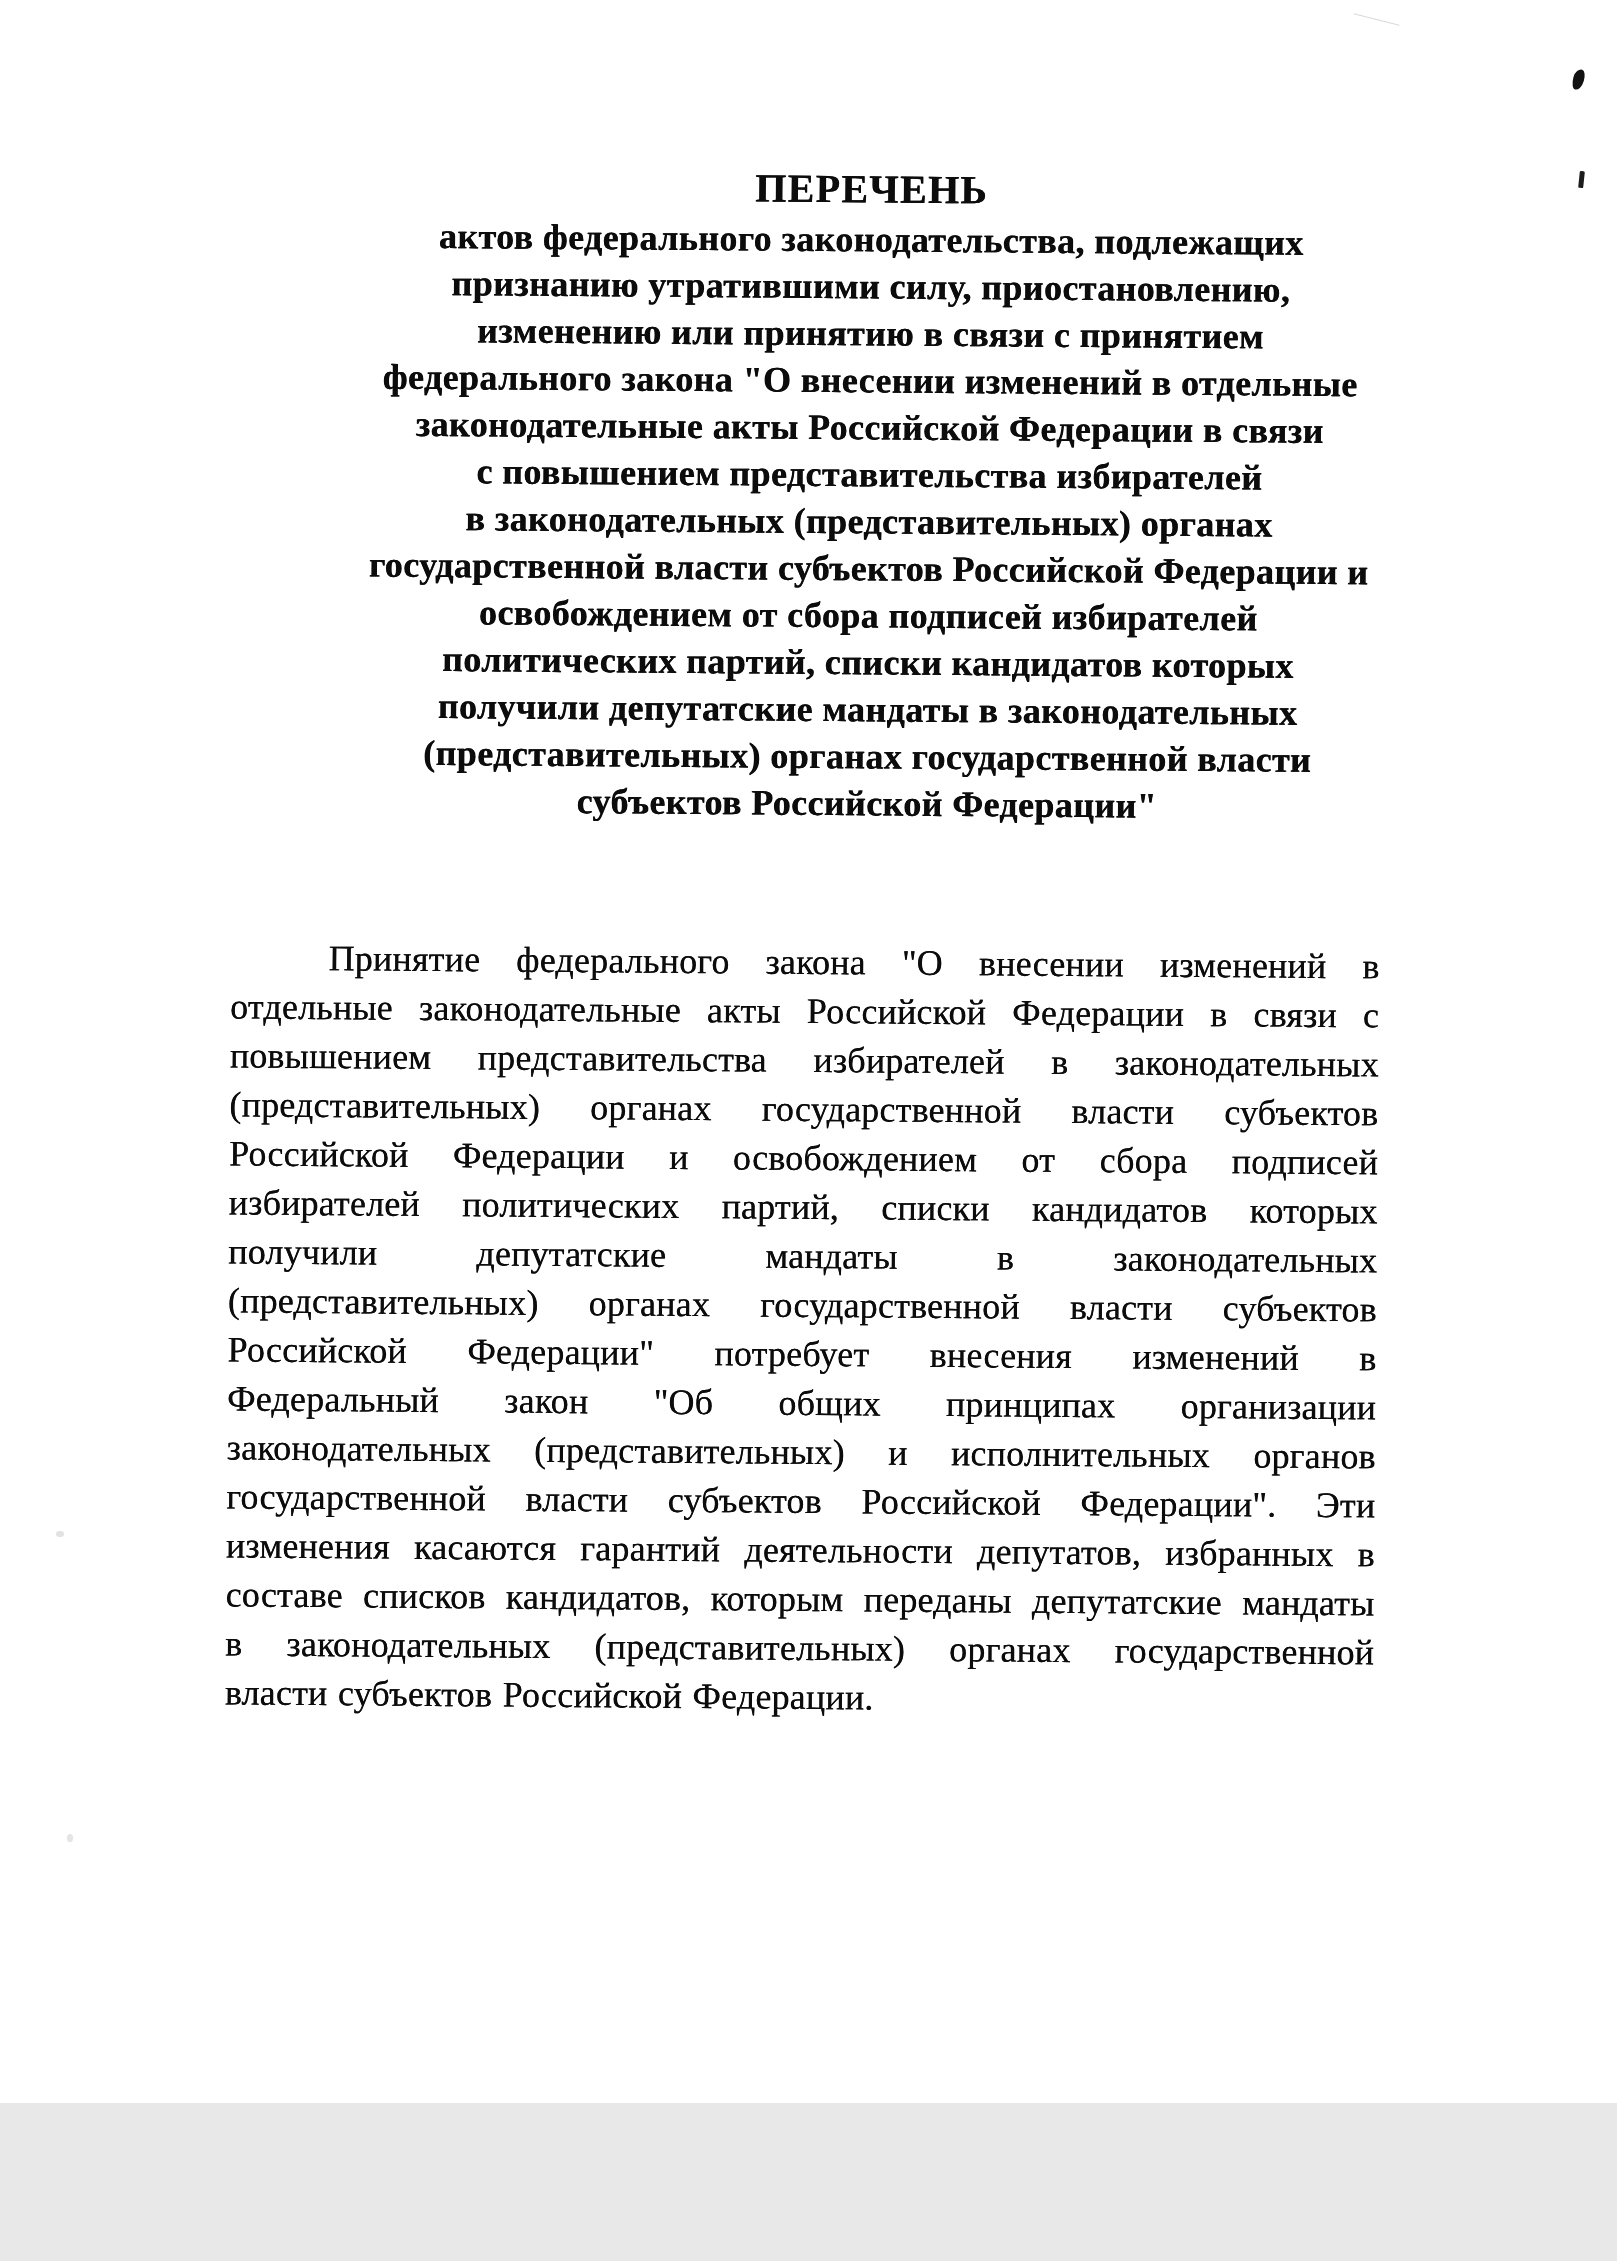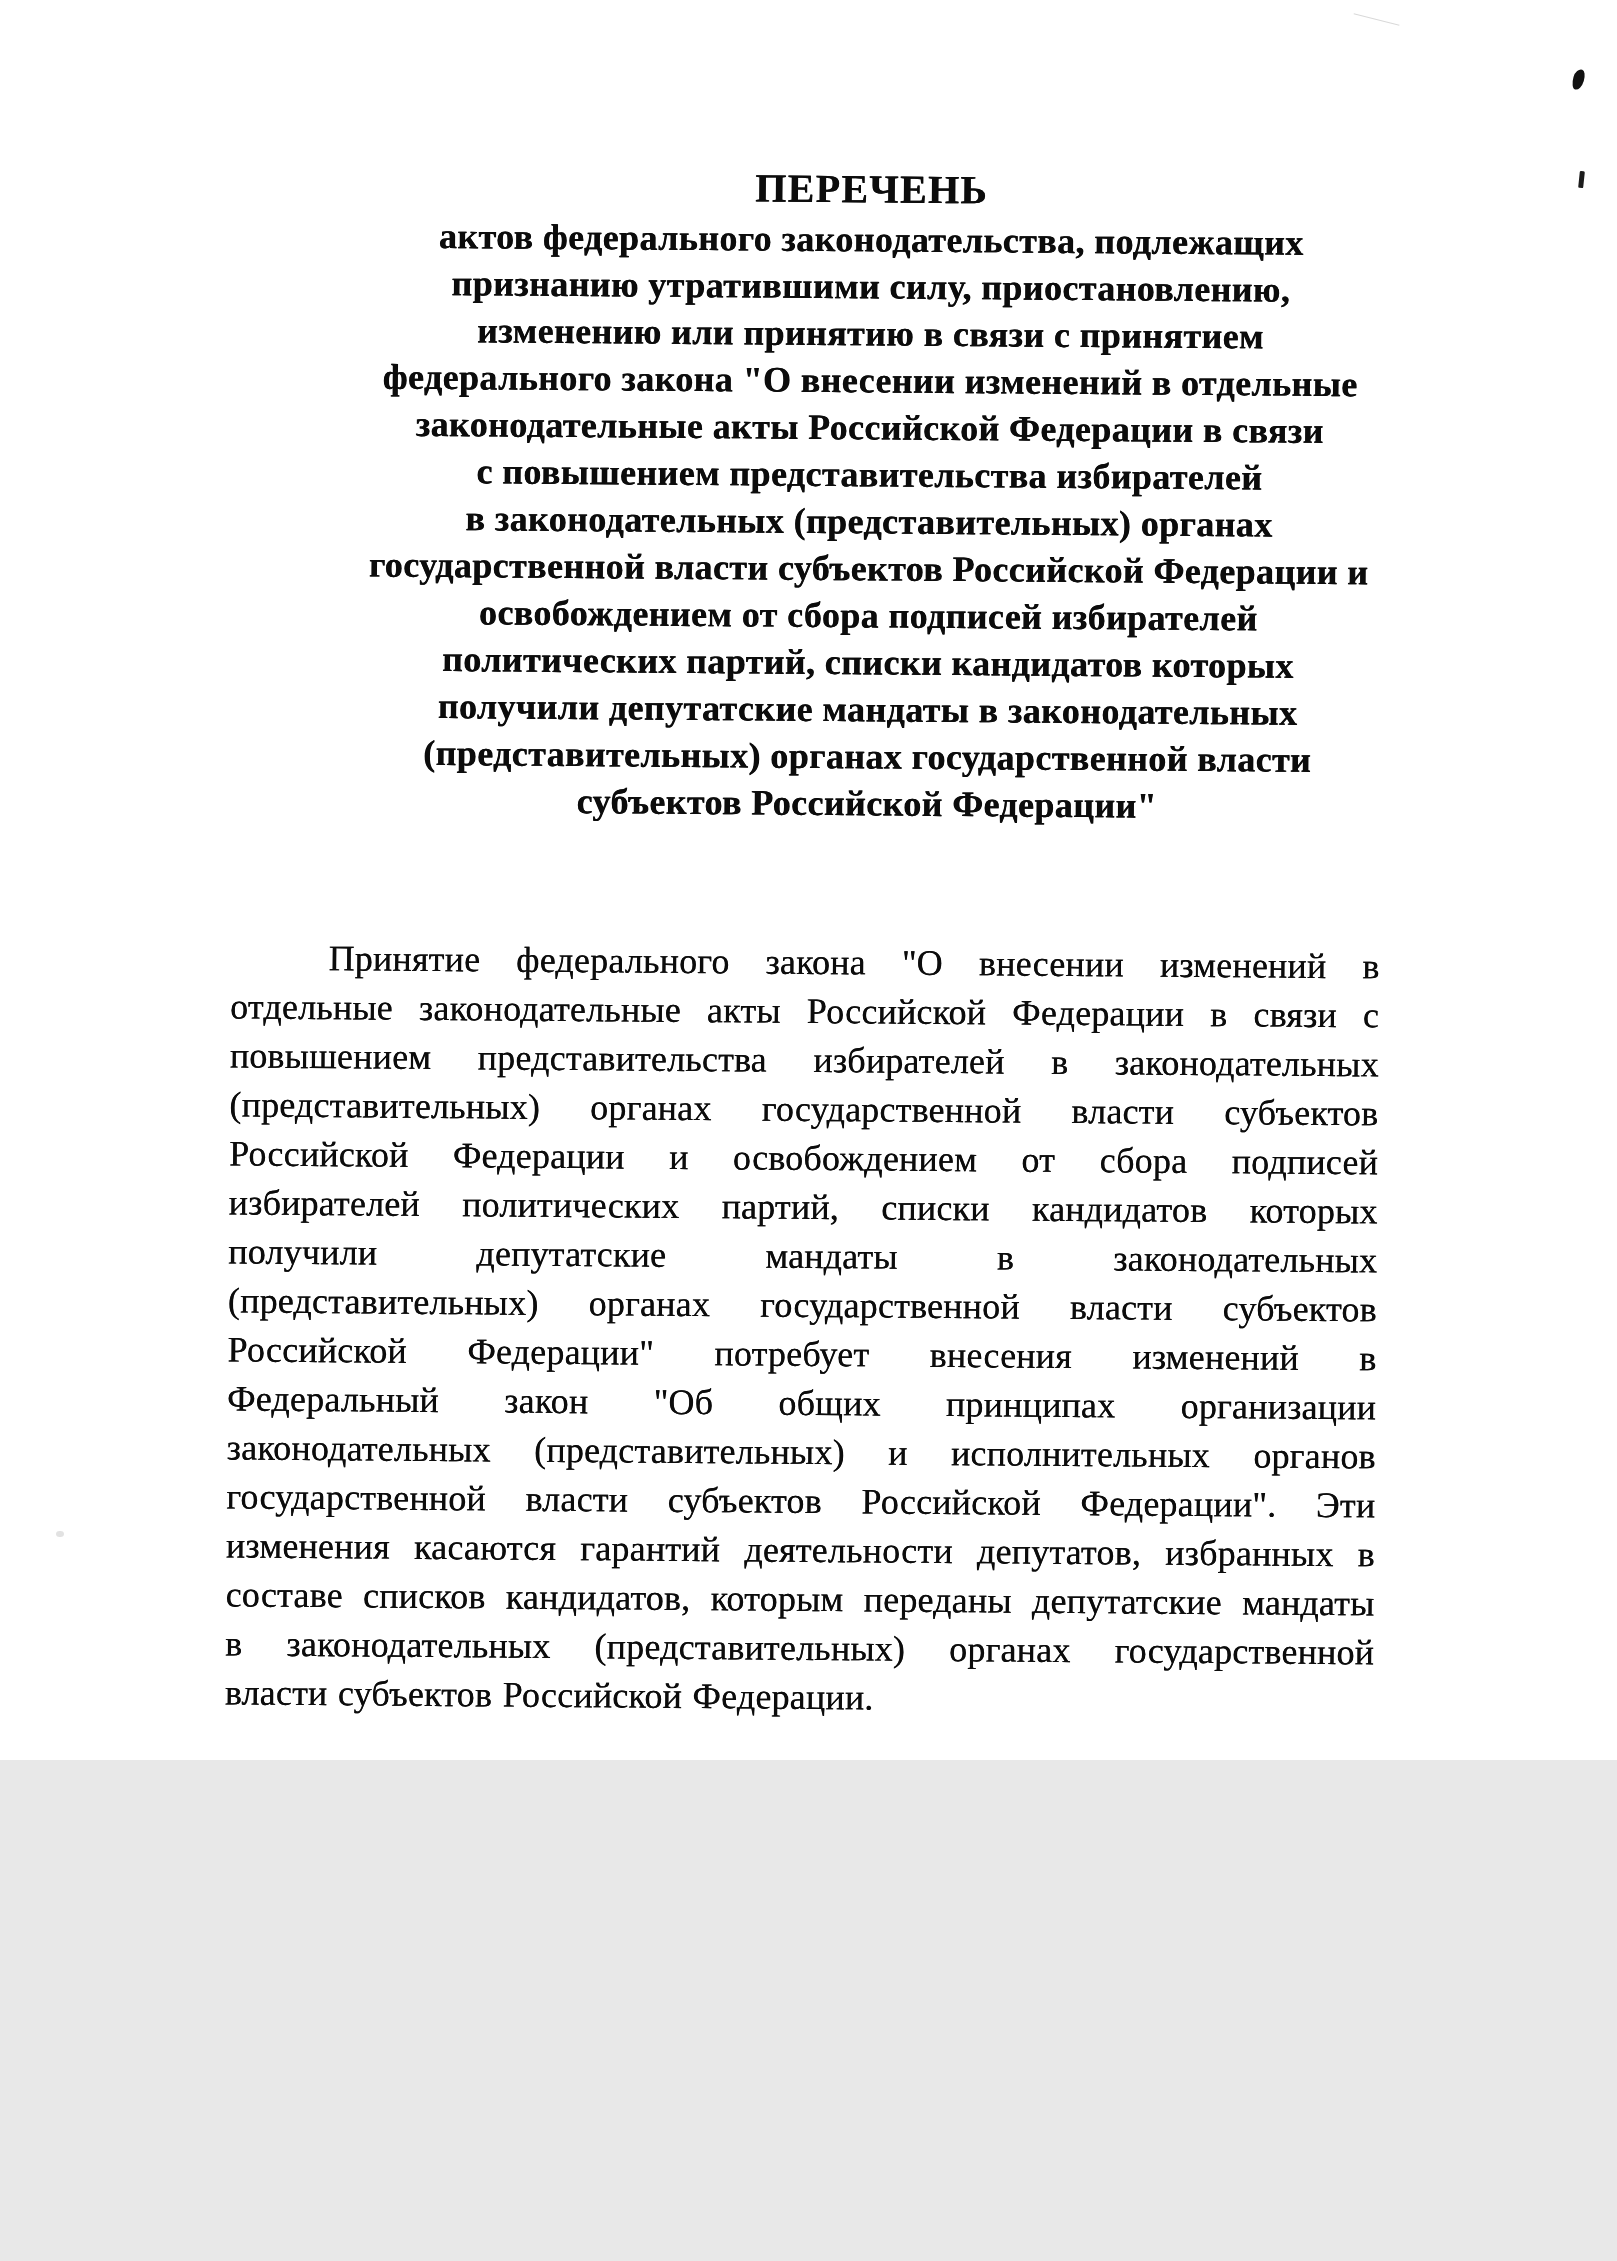--- a/index.html
+++ b/index.html
@@ -3,21 +3,21 @@
 <meta charset="utf-8">
 <style>
   html, body {
     margin: 0;
     padding: 0;
     background: #e8e8e8;
   }
   .page {
     position: relative;
     width: 1618px;
-    height: 1760px;
+    height: 2103px;
     background: #ffffff;
     overflow: hidden;
     font-family: "Liberation Serif", "DejaVu Serif", serif;
     color: #0c0c0c;
   }
   .scan-content {
     position: absolute;
     left: 0; top: 0; right: 0; bottom: 0;
     transform: rotate(0.45deg);
     transform-origin: 809px 898px;

